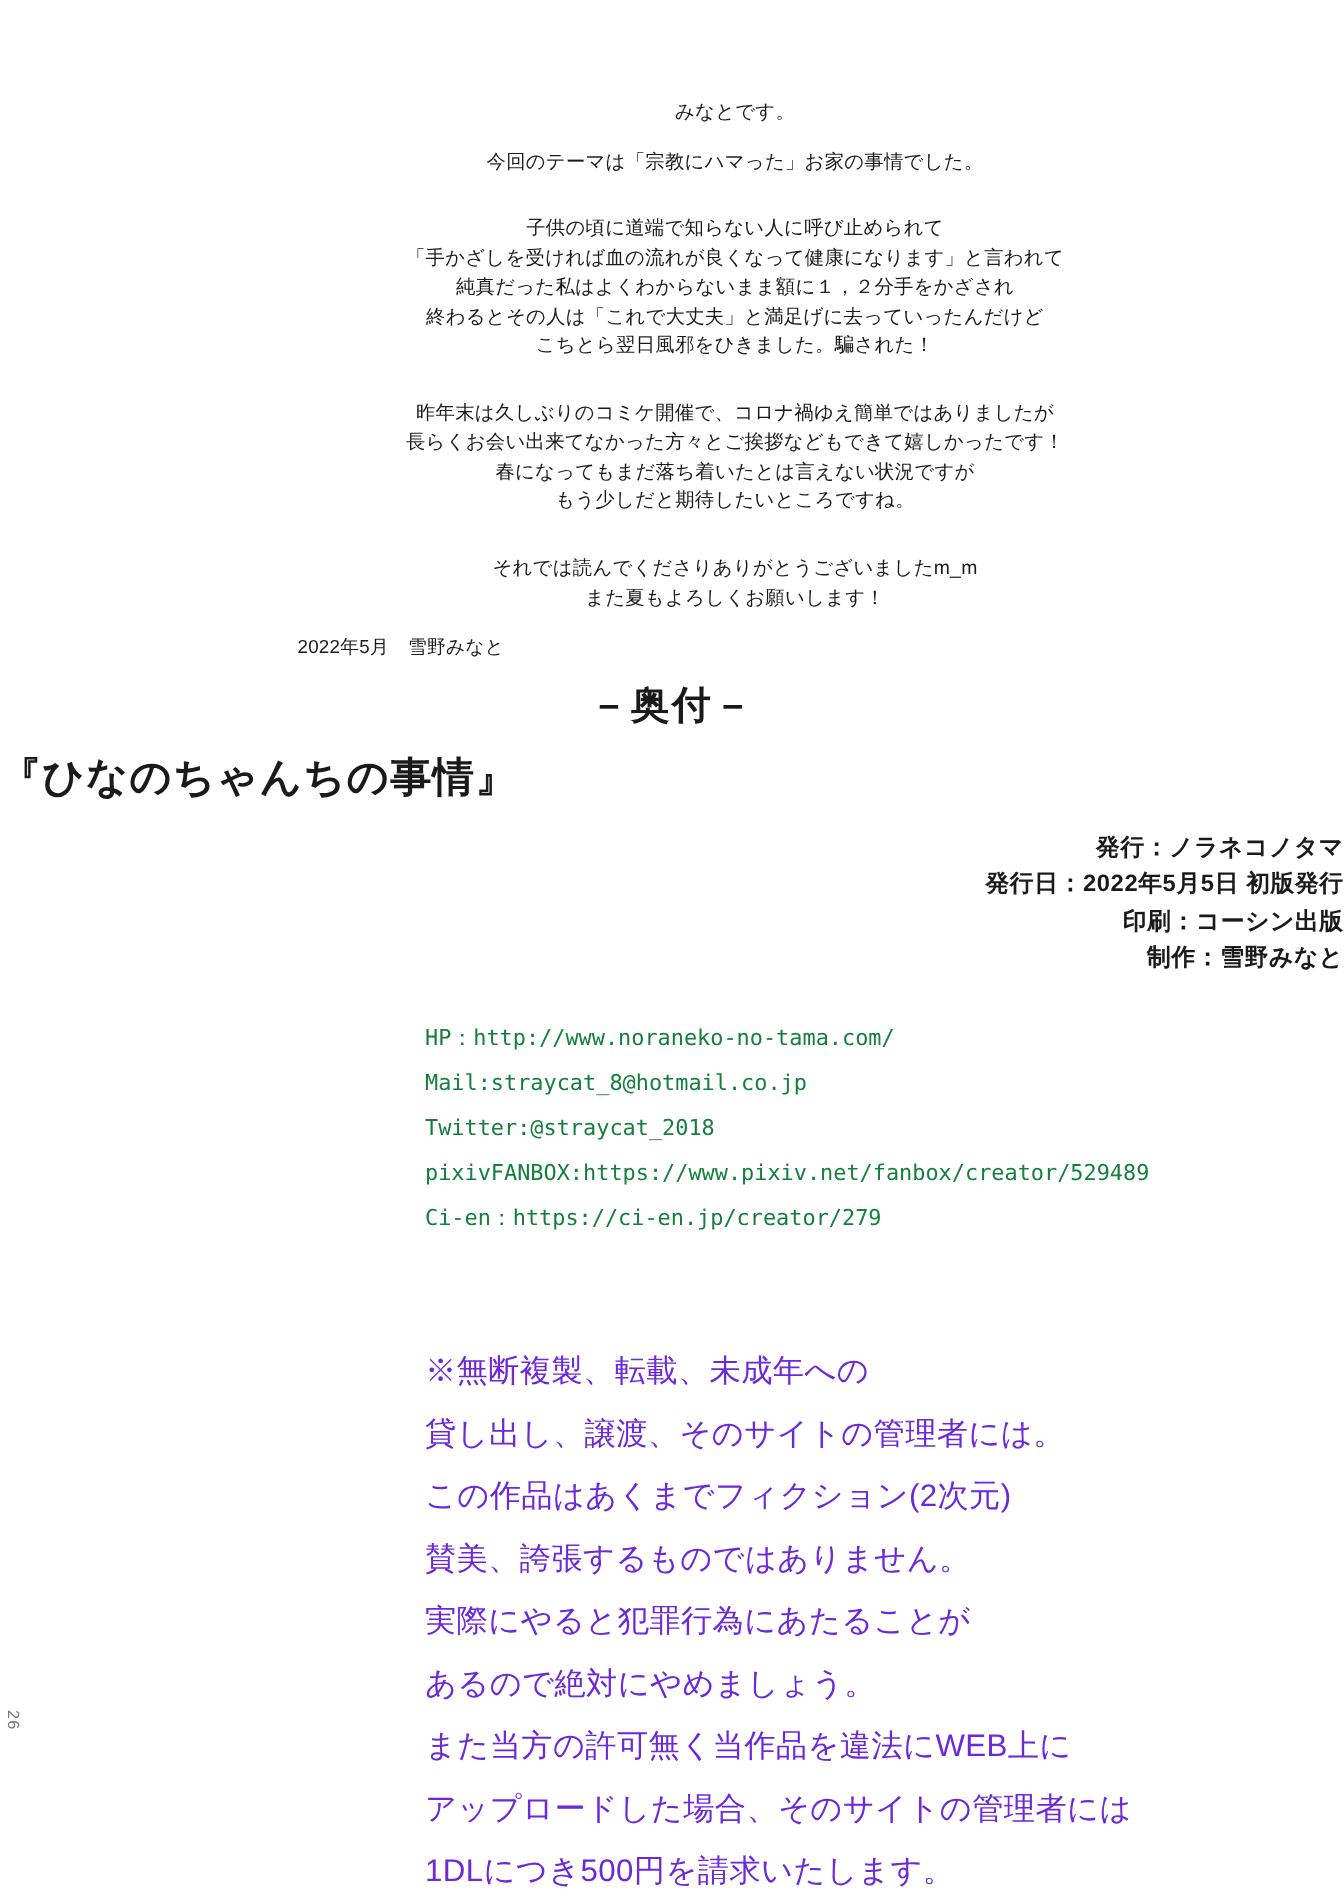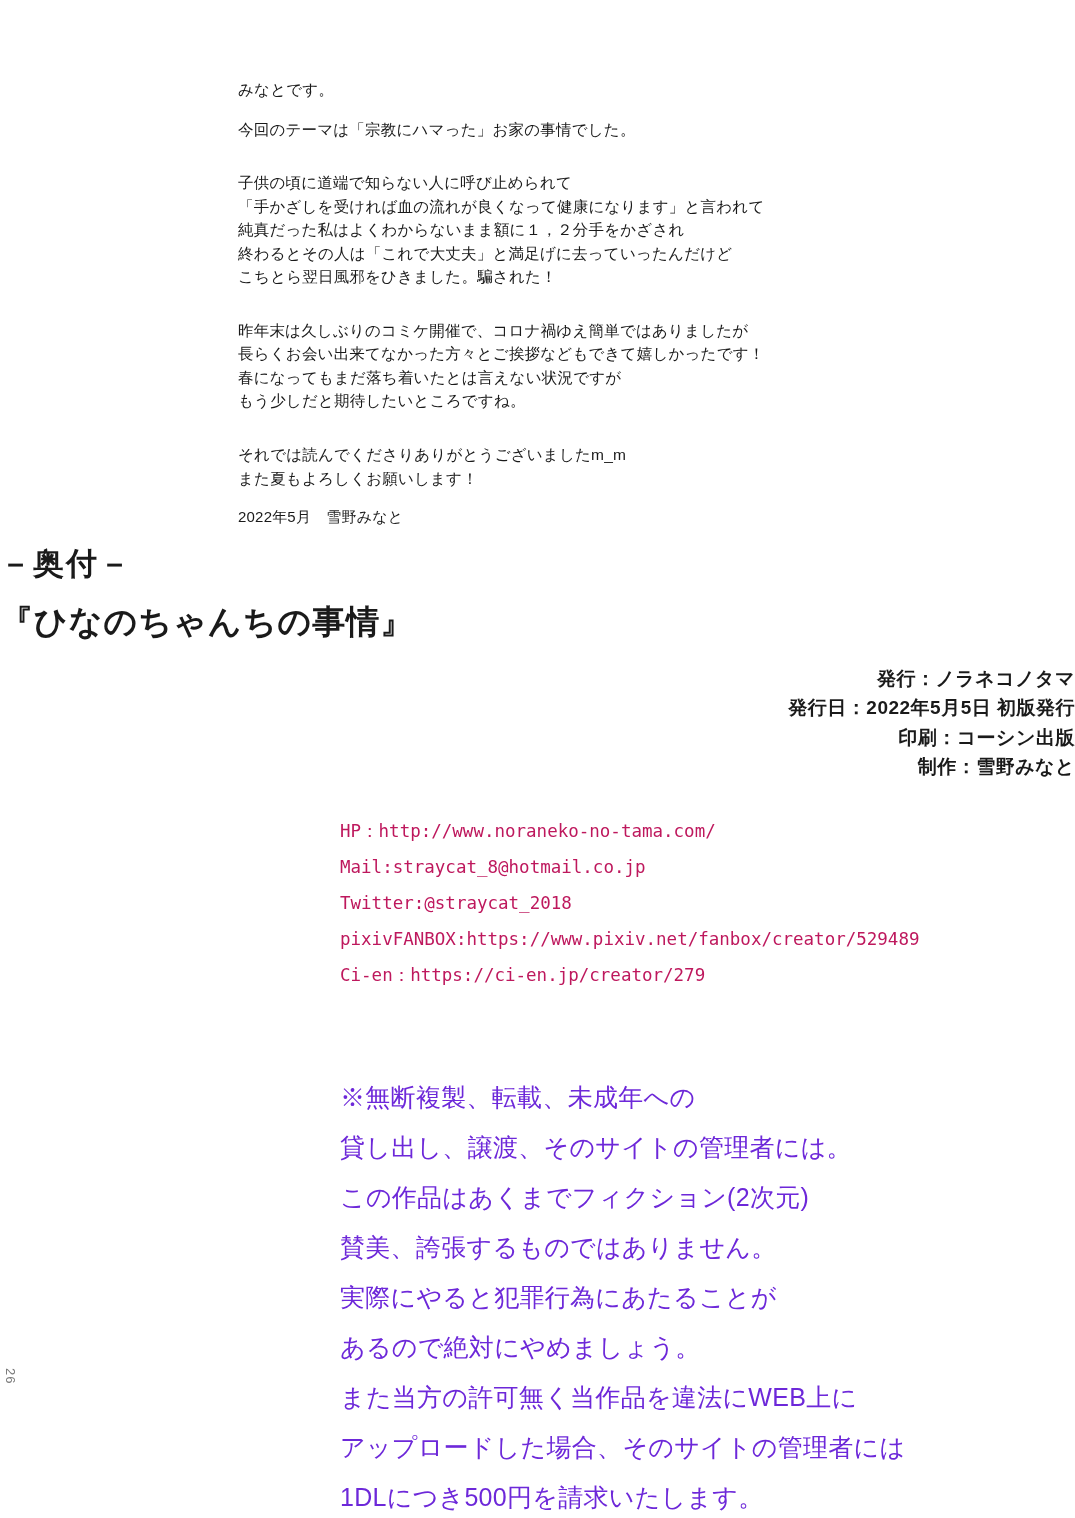--- a/index.html
+++ b/index.html
@@ -25,20 +25,21 @@
   
   .afterword {
     position: absolute;
     left: 238px;
     top: 78px;
     width: 700px;
     font-size: 15.5px;
     line-height: 1.0;
     color: #1a1a1a;
     letter-spacing: 0.2px;
+    text-align: center;
   }
   .afterword .para {
     margin-bottom: 16px;
   }
   .afterword .line {
     display: block;
     white-space: pre;
     line-height: 1.52;
   }
   .gap-lg { height: 14px; }
@@ -51,20 +52,21 @@
     white-space: pre;
     letter-spacing: 0.2px;
   }
 
   
   .colophon-head {
     position: absolute;
     left: 0;
     right: 0;
     top: 543px;
+    text-align: center;
     font-size: 31px;
     font-weight: bold;
     letter-spacing: 2px;
   }
   .colophon-title {
     position: absolute;
     left: 0;
     right: 0;
     top: 600px;
     font-size: 33px;
@@ -86,21 +88,21 @@
   .credits .crow { display: block; }
 
   .links {
     position: absolute;
     left: 340px;
     top: 814px;
     font-family: "DejaVu Sans Mono", "Liberation Mono", monospace;
     font-size: 17.5px;
     line-height: 2.05;
     letter-spacing: 0px;
-    color: #be185d;
+    color: #15803d;
   }
   .links .lrow { display: block; white-space: pre; }
 
   .notice {
     position: absolute;
     left: 340px;
     top: 1072px;
     font-size: 25px;
     line-height: 2.0;
     letter-spacing: 0.3px;

